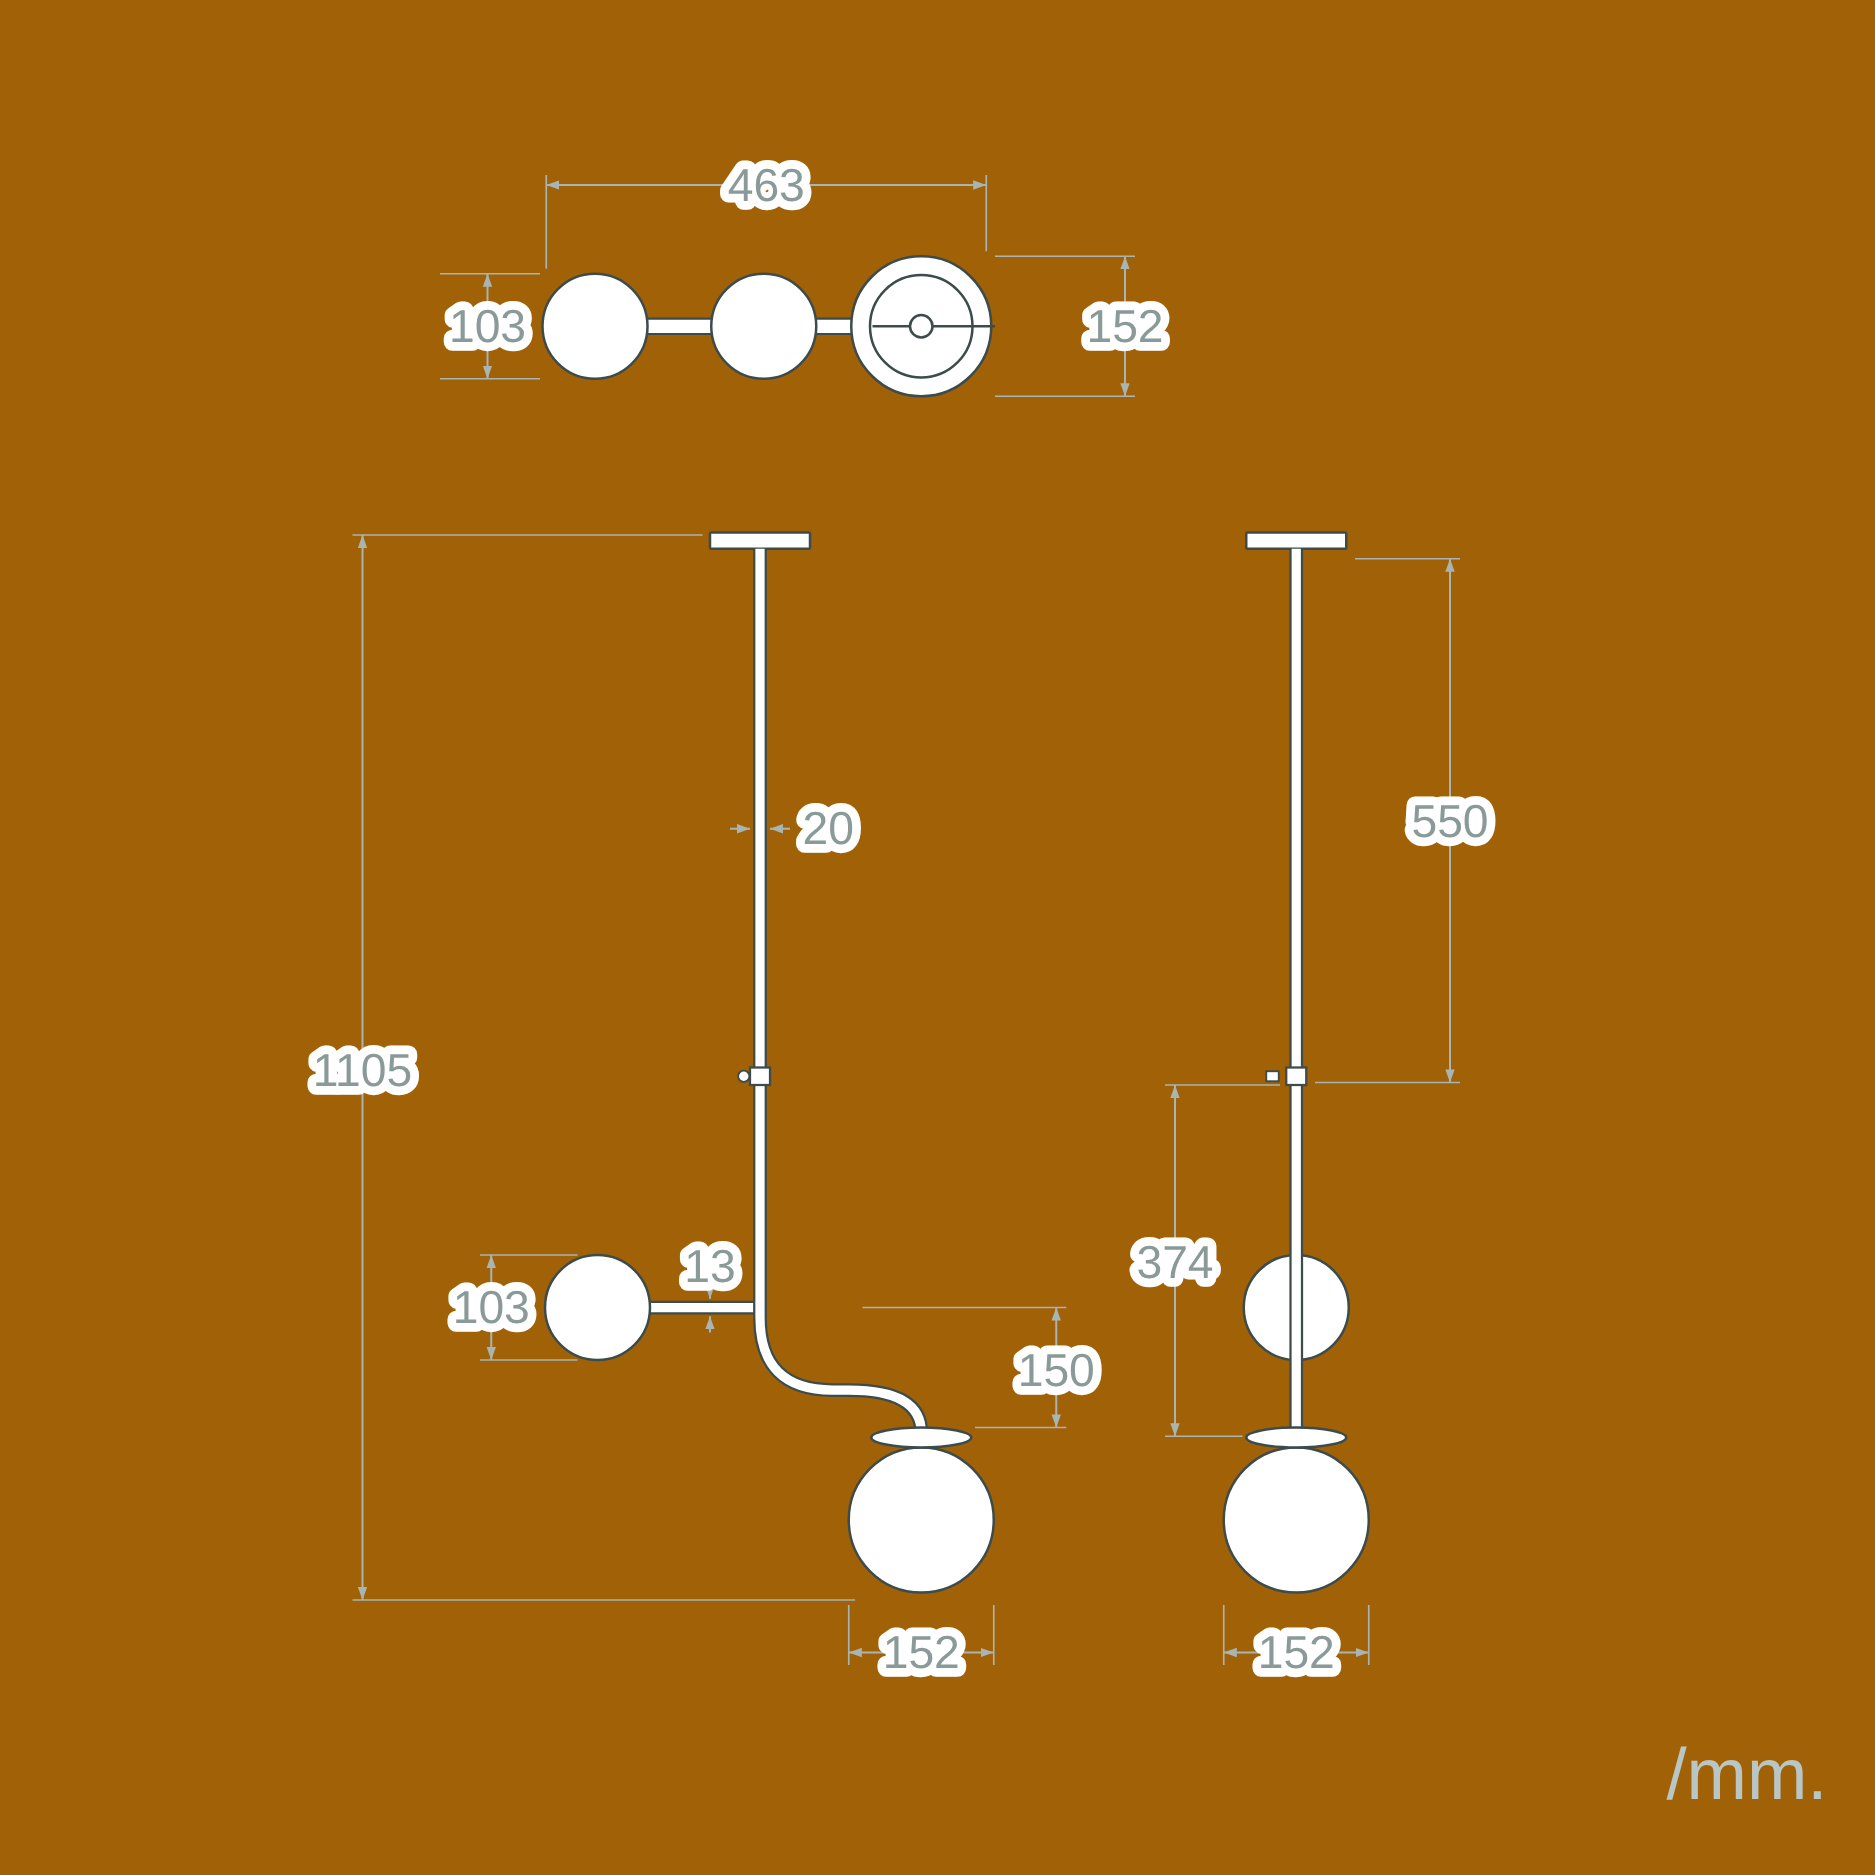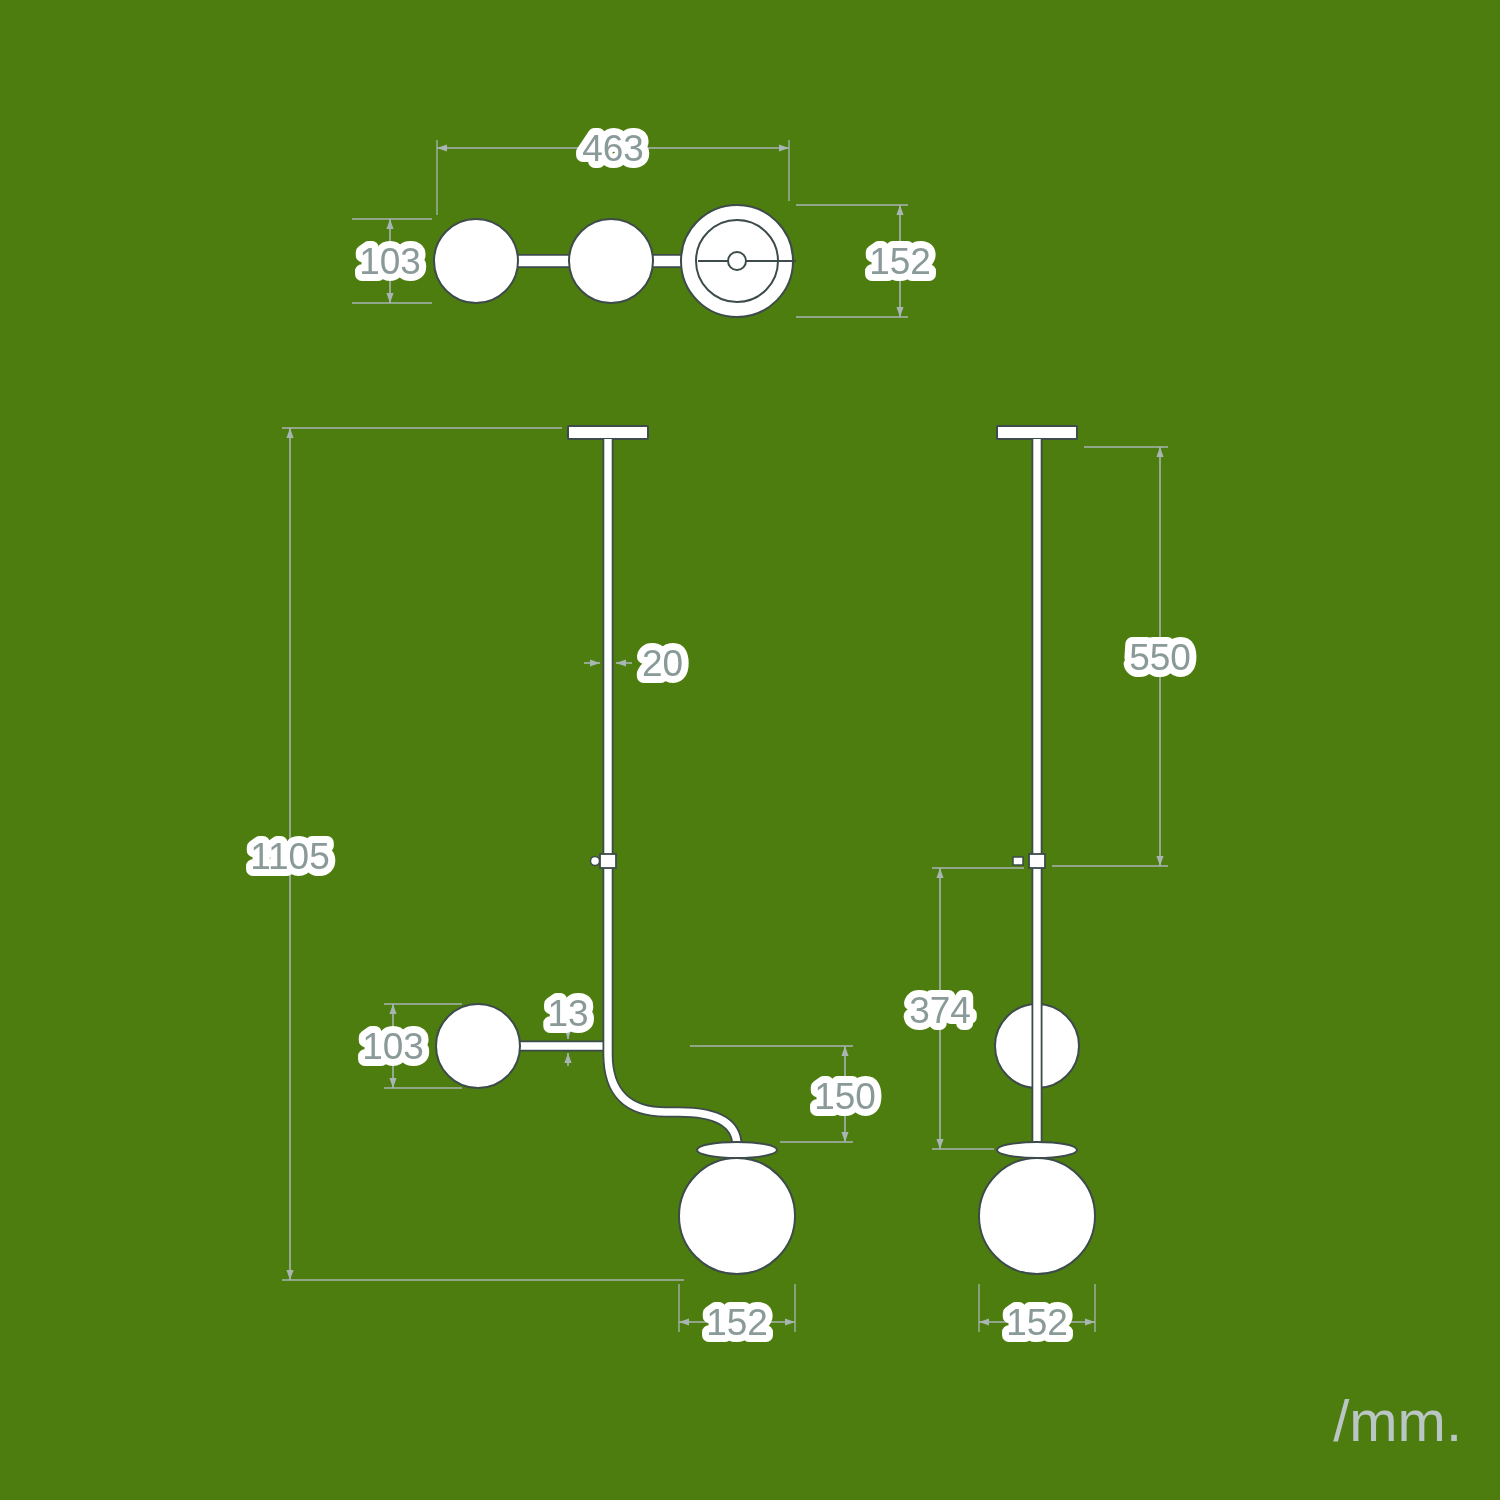--- a/index.html
+++ b/index.html
@@ -1,16 +1,16 @@
 <!DOCTYPE html>
 <html><head>
 <meta charset="utf-8">
 <style>
   html,body{margin:0;padding:0;background:#ffffff;}
-  .stage{width:1500px;height:1500px;position:relative;background:#4d7c0f;overflow:hidden;}
+  .stage{width:1500px;height:1500px;position:relative;background:#a16207;overflow:hidden;}
   svg{display:block;}
   
   .shape{fill:#ffffff;stroke:#3d4b4b;stroke-width:2;}
   .ln{fill:none;stroke:#3d4b4b;stroke-width:2;}
   .tube-o{fill:none;stroke:#3d4b4b;stroke-width:11;stroke-linecap:butt;}
   .tube-i{fill:none;stroke:#ffffff;stroke-width:7.4;stroke-linecap:butt;}
   .bar-o{fill:none;stroke:#3d4b4b;stroke-width:14;}
   .bar-i{fill:none;stroke:#ffffff;stroke-width:10.6;}
   
   .dim{stroke:#a8b5b3;stroke-width:1.6;fill:none;marker-start:url(#arr);marker-end:url(#arr);}

